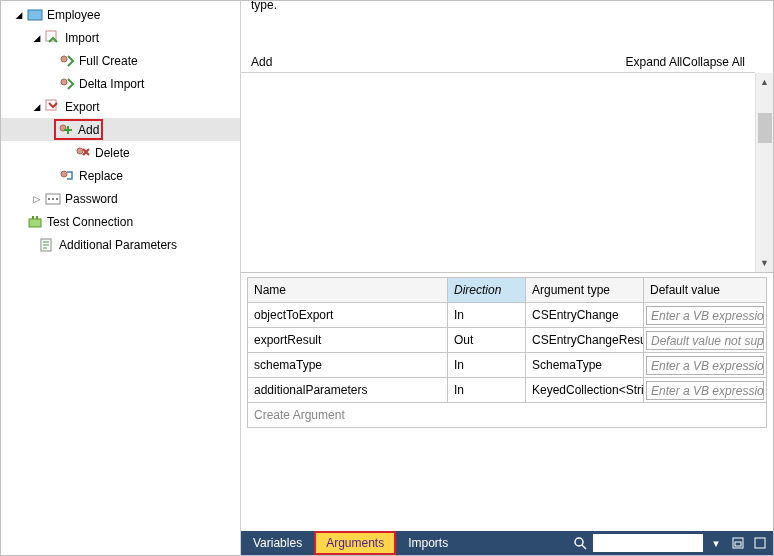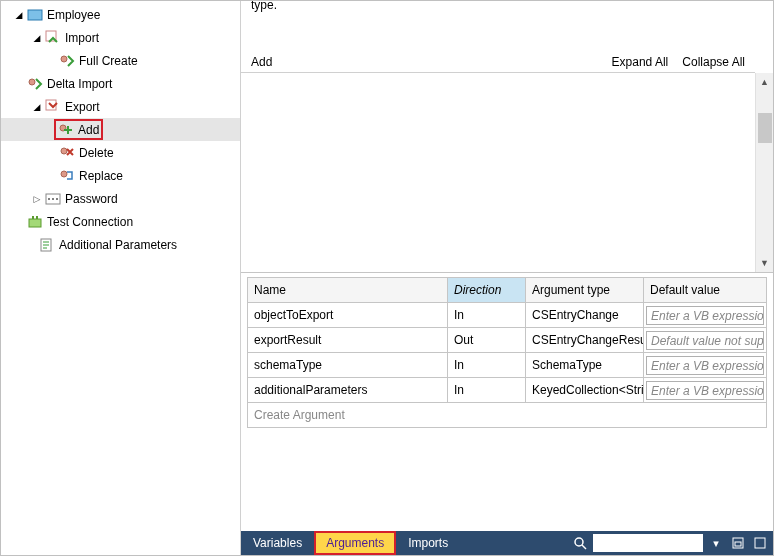--- a/index.html
+++ b/index.html
@@ -81,21 +81,21 @@
     top: 50px;
     left: 0;
     right: 18px;
     height: 22px;
     display: flex;
     align-items: center;
     padding: 0 10px;
     border-bottom: 1px solid #d0d0d0;
   }
   .toolbar .spacer { flex: 1; }
-  .toolbar .link { color: #000; margin-left: 14px; cursor: pointer; }
+  .toolbar .link { color: #000; cursor: pointer; }
   .vscroll {
     position: absolute;
     right: 0; top: 72px; bottom: 0;
     width: 18px;
     background: #f0f0f0;
     display: flex;
     flex-direction: column;
     align-items: center;
     justify-content: space-between;
     border-left: 1px solid #e0e0e0;
@@ -226,21 +226,21 @@
     </div>
     <div class="tree-row" style="padding-left:58px">
       <span class="tree-icon">
           <svg width="16" height="16">
             <circle cx="5" cy="6" r="3" fill="#d98" stroke="#a65"></circle>
             <path d="M9 3 L14 8 L9 13" stroke="#3a9d3a" fill="none" stroke-width="2"></path>
           </svg>
         </span>
       <span class="tree-label">Full Create</span>
     </div>
-    <div class="tree-row" style="padding-left:26px">
+    <div class="tree-row" style="padding-left:58px">
       <span class="tree-icon">
           <svg width="16" height="16">
             <circle cx="5" cy="6" r="3" fill="#d98" stroke="#a65"></circle>
             <path d="M9 3 L14 8 L9 13" stroke="#3a9d3a" fill="none" stroke-width="2"></path>
           </svg>
         </span>
       <span class="tree-label">Delta Import</span>
     </div>
     <div class="tree-row" style="padding-left:30px">
       <span class="expander expanded">◢</span>
@@ -256,21 +256,21 @@
       <span class="highlight-box">
         <span class="tree-icon">
             <svg width="16" height="16">
               <circle cx="5" cy="6" r="3" fill="#d98" stroke="#a65"></circle>
               <path d="M10 4 v8 M6 8 h8" stroke="#3a9d3a" stroke-width="2"></path>
             </svg>
           </span>
         <span class="tree-label">Add</span>
       </span>
     </div>
-    <div class="tree-row" style="padding-left:58px">
+    <div class="tree-row" style="padding-left:74px">
       <span class="tree-icon">
           <svg width="16" height="16">
             <circle cx="5" cy="6" r="3" fill="#d98" stroke="#a65"></circle>
             <path d="M8 4 L14 10 M14 4 L8 10" stroke="#c0392b" stroke-width="2"></path>
           </svg>
         </span>
       <span class="tree-label">Delete</span>
     </div>
     <div class="tree-row" style="padding-left:58px">
       <span class="tree-icon">

